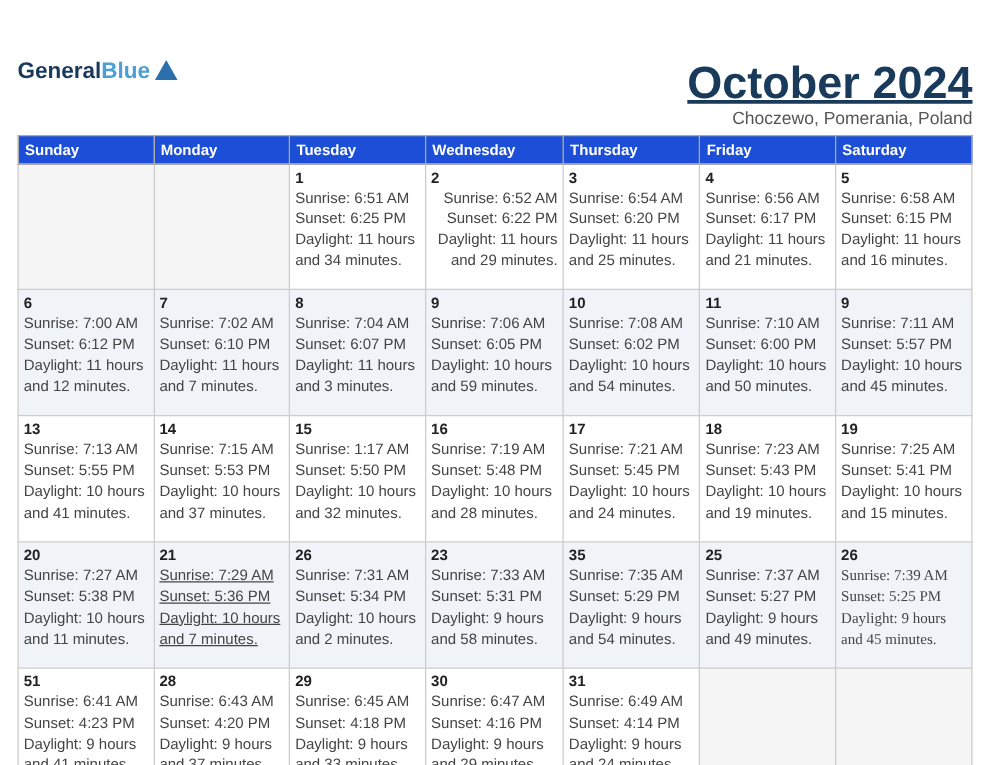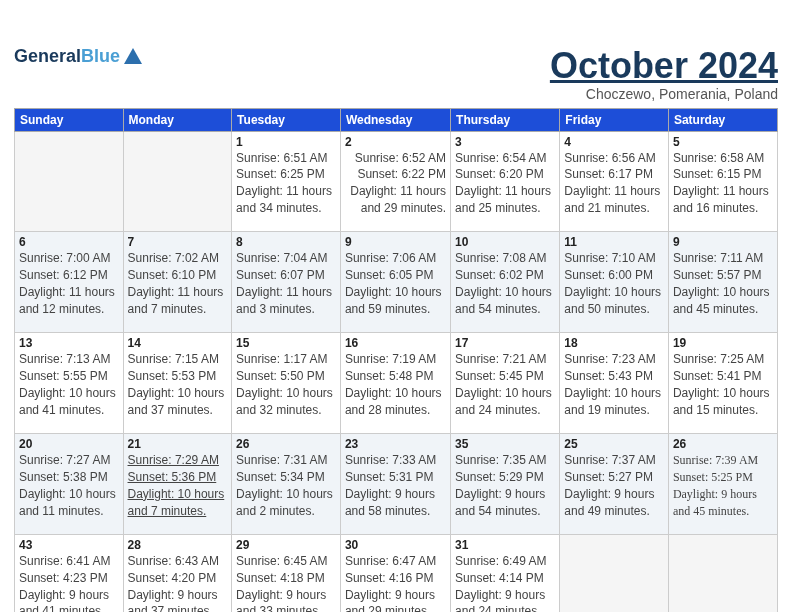--- a/index.html
+++ b/index.html
@@ -315,21 +315,21 @@
           <td>
             <span class="day-num">26</span>
             <div class="day-detail" style="white-space: pre-line; font-family: Liberation Serif, serif;">Sunrise: 7:39 AM
 Sunset: 5:25 PM
 Daylight: 9 hours
 and 45 minutes.</div>
           </td>
         </tr>
         <tr>
           <td>
-            <span class="day-num">43</span>
+            <span class="day-num">51</span>
             <div class="day-detail" style="white-space: pre-line;">Sunrise: 6:41 AM
 Sunset: 4:23 PM
 Daylight: 9 hours
 and 41 minutes.</div>
           </td>
           <td>
             <span class="day-num">28</span>
             <div class="day-detail" style="white-space: pre-line;">Sunrise: 6:43 AM
 Sunset: 4:20 PM
 Daylight: 9 hours

